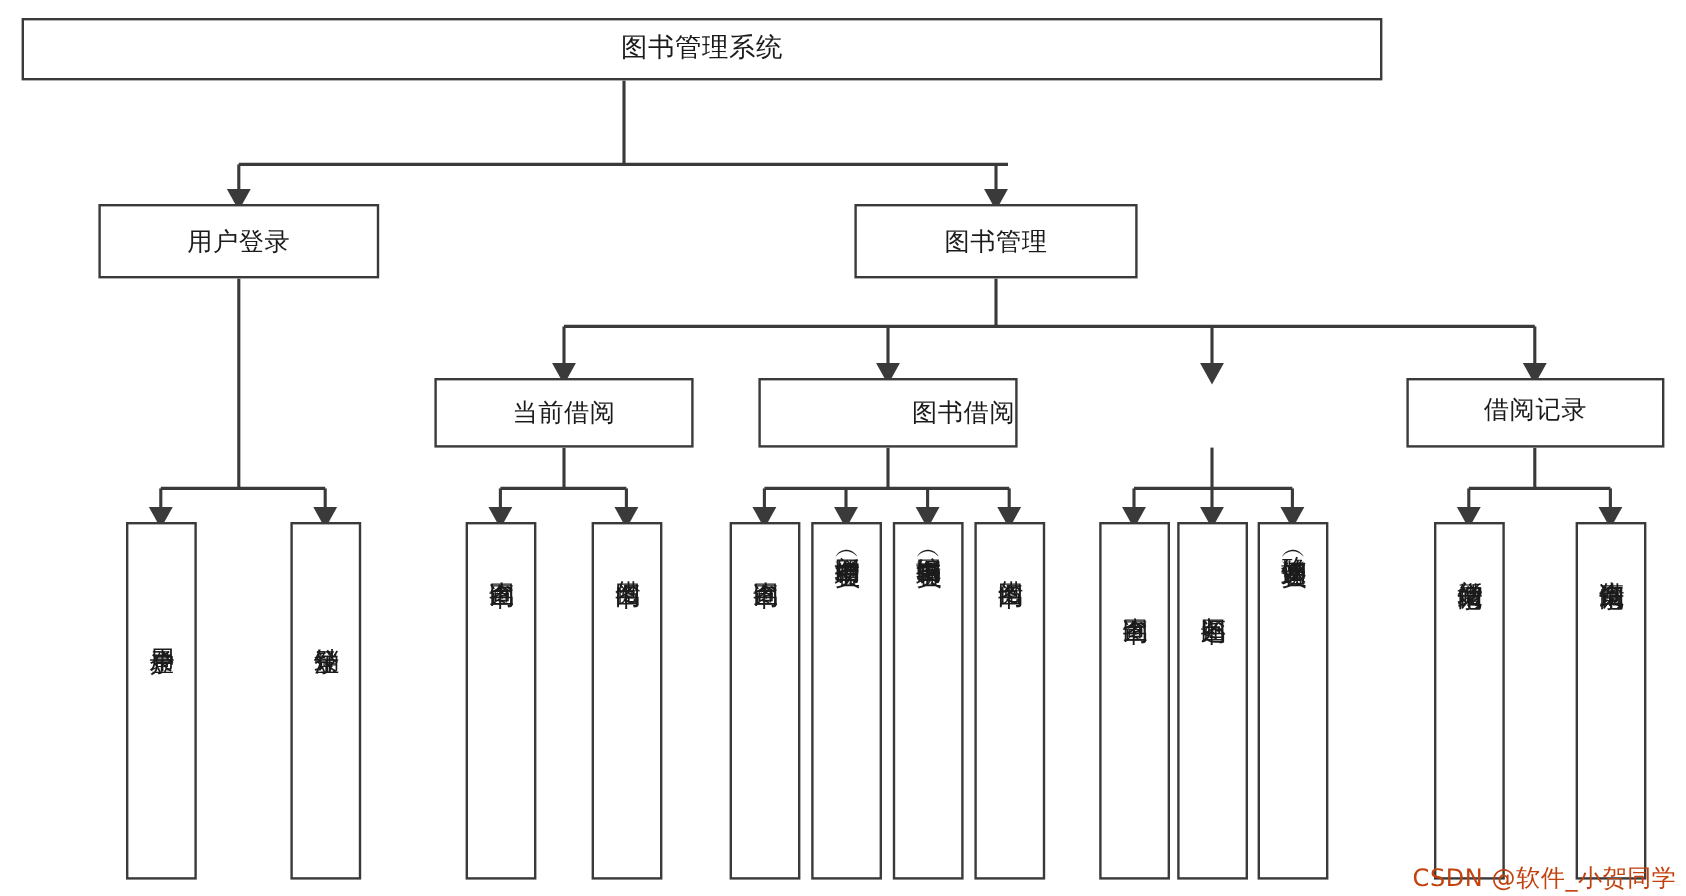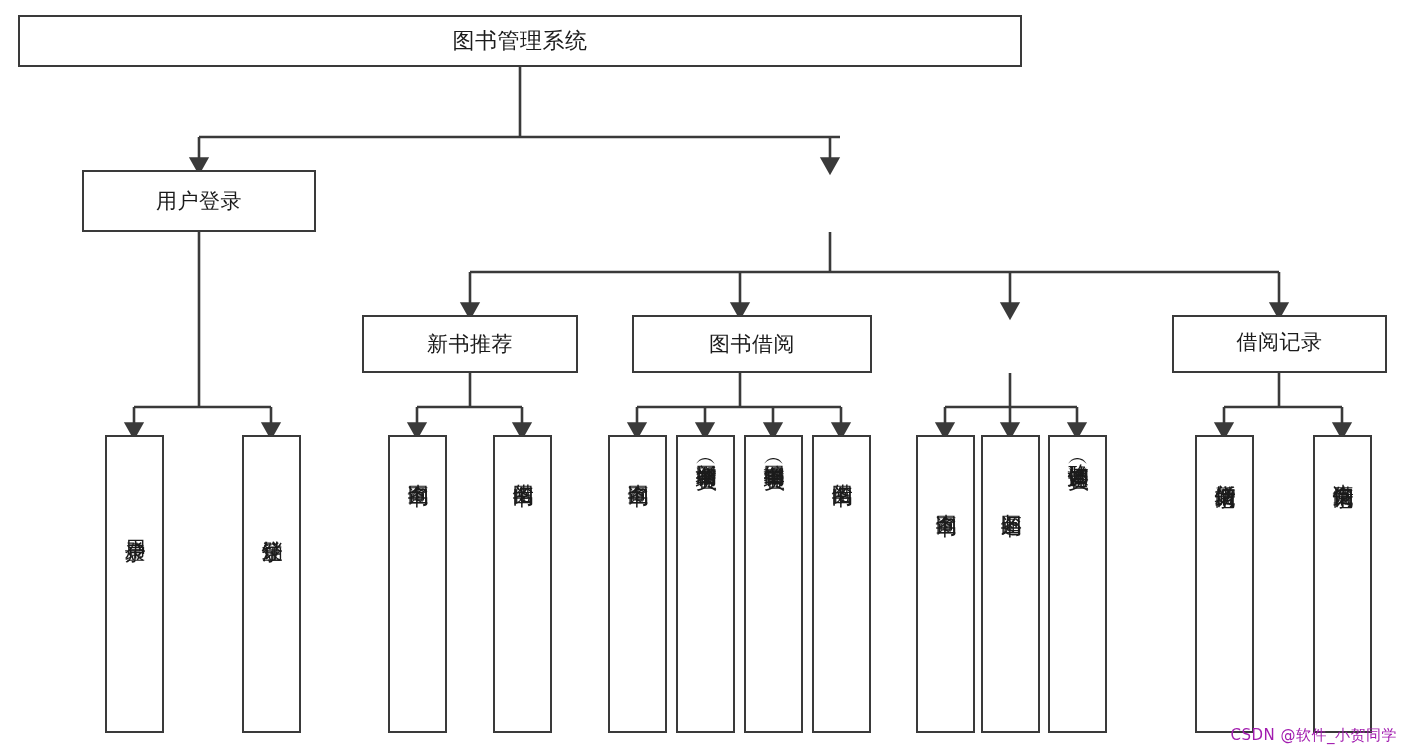--- a/index.html
+++ b/index.html
@@ -63,22 +63,22 @@
     padding-top:2px;
   }
   .leaf.mid .vlabel{padding-top:86px;}
   .leaf.tall .vlabel{padding-top:10px;}
   .leaf.midlow .vlabel{padding-top:60px;}
   .leaf.midhigh .vlabel{padding-top:30px;}
   .watermark{
     position:absolute;
     right:8px;
     bottom:2px;
-    font-size:15px;
-    color:#a21caf;
+    font-size:20px;
+    color:#c2410c;
     letter-spacing:0.5px;
     z-index:5;
     white-space:nowrap;
   }
 </style>
 </head>
 <body>
 
 <div id="stage">
 
@@ -128,34 +128,37 @@
       <path d="M1010,407 L1010,431" marker-end="url(#arrow)"></path>
       <path d="M1077,407 L1077,431" marker-end="url(#arrow)"></path>
 
       <path d="M1279,373 L1279,407"></path>
       <path d="M1224,407 L1342,407"></path>
       <path d="M1224,407 L1224,431" marker-end="url(#arrow)"></path>
       <path d="M1342,407 L1342,431" marker-end="url(#arrow)"></path>
     </g>
   </svg>
 
-  <div class="node root" style="left:18px; top:15px; width:1004px; height:52px;">
+  <div class="node root" style="left:18px; top:15px; width:1134px; height:52px;">
     <span class="label">图书管理系统</span>
   </div>
 
   <div class="node" style="left:82px; top:170px; width:234px; height:62px;">
     <span class="label">用户登录</span>
   </div>
 
+  <div class="node" style="left:712px; top:170px; width:236px; height:62px;">
+    <span class="label">图书管理</span>
+  </div>
 
   <div class="node" style="left:362px; top:315px; width:216px; height:58px;">
-    <span class="label">新书推荐</span>
-  </div>
-
-  <div class="node" style="left:632px; top:315px; width:240px; height:58px;">
+    <span class="label">当前借阅</span>
+  </div>
+
+  <div class="node" style="left:632px; top:315px; width:216px; height:58px;justify-content:flex-end;">
     <span class="label">图书借阅</span>
   </div>
 
 
   <div class="node" style="left:1172px; top:315px; width:215px; height:58px;font-family:Liberation Mono, monospace;">
     <span class="label">借阅记录</span>
   </div>
 
   <div class="leaf mid" style="left:105px; top:435px; width:59px; height:298px;">
     <span class="vlabel">用户登录</span>

